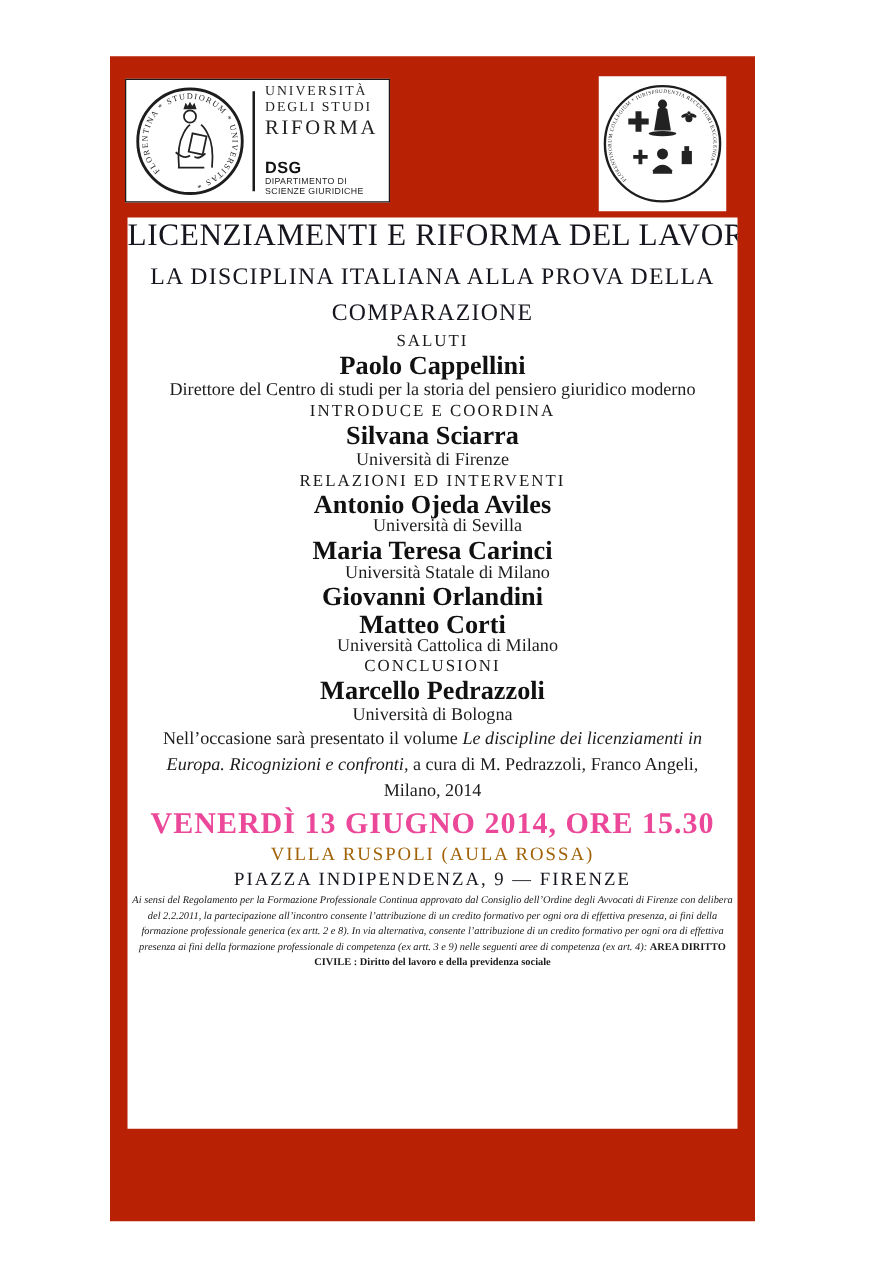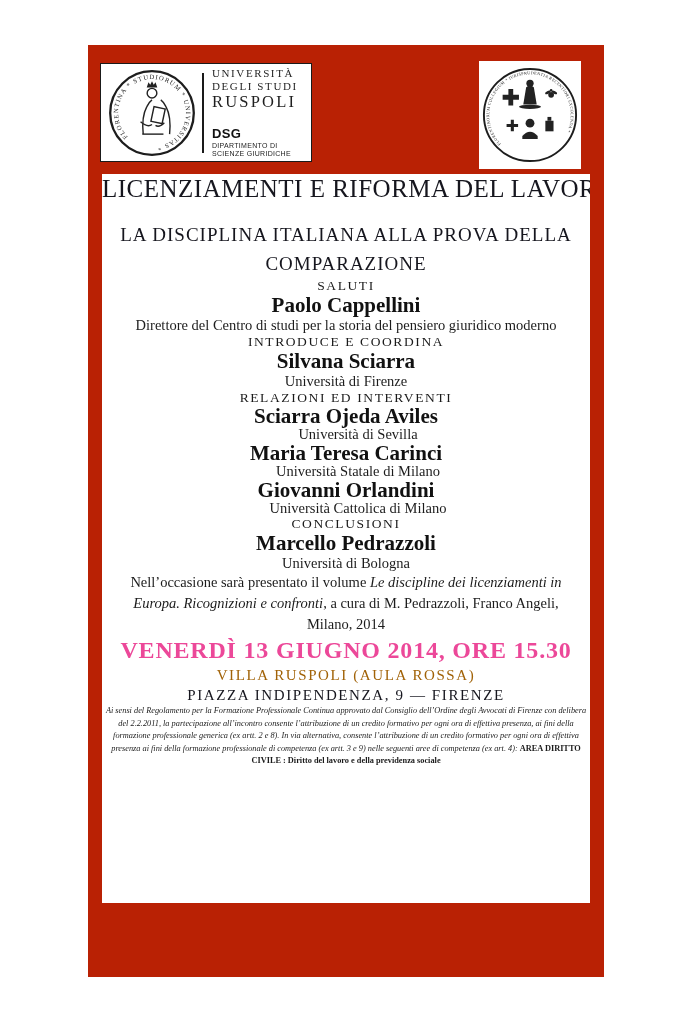--- a/index.html
+++ b/index.html
@@ -21,21 +21,21 @@
   .logo-right{position:absolute;left:391px;top:16px;width:102px;height:108px;background:#ffffff;
               display:flex;align-items:center;justify-content:center;}
 
   
   .content{position:absolute;left:14px;top:129px;width:488px;height:729px;background:#ffffff;
            text-align:center;overflow:hidden;}
   .content div,.content p{margin:0;}
   .title{margin-top:20px;height:29px;line-height:29px;font-size:25px;letter-spacing:.5px;
          white-space:nowrap;color:#16161e;}
   .subtitle{height:29px;line-height:29px;font-size:19px;letter-spacing:1px;color:#16161e;}
-  .subtitle.first{margin-top:17px;}
+  .subtitle.first{margin-top:4px;}
   .sec{height:15px;line-height:15px;font-size:13.5px;letter-spacing:1.6px;color:#1a1a1a;}
   .sec-saluti{margin-top:14px;}
   .sec-introduce{margin-top:12px;}
   .sec-relazioni{margin-top:14px;}
   .sec-conclusioni{margin-top:16px;}
   .name{height:24px;line-height:24px;font-size:21px;font-weight:bold;margin-top:7px;color:#111;}
   .affil{height:17px;line-height:17px;font-size:14.5px;margin-top:2px;}
   .speakers{margin-top:11px;}
   .speaker{margin-top:4px;}
   .speaker .name{margin-top:0;height:22px;line-height:22px;}
@@ -75,21 +75,21 @@
           <rect x="50.5" y="44" width="13" height="17" transform="rotate(12 57 52)"></rect>
           <path d="M37,60 q8,7 13,3"></path>
           <path d="M64,61 q-6,6 -10,3"></path>
           <path d="M39,74 h24"></path>
         </g>
       </svg>
       <div class="logo-divider"></div>
       <div class="unifi-text">
         <span class="uni-line">UNIVERSITÀ</span>
         <span class="uni-line">DEGLI STUDI</span>
-        <span class="uni-firenze">RUSPOLI</span>
+        <span class="uni-firenze">RIFORMA</span>
         <span class="dsg">DSG</span>
         <span class="dept">DIPARTIMENTO DI</span>
         <span class="dept">SCIENZE GIURIDICHE</span>
       </div>
     </div>
 
     <div class="logo-right">
       <svg width="96" height="96" viewBox="0 0 100 100">
         <circle cx="50" cy="50" r="48" fill="none" stroke="#1d1d1d" stroke-width="2"></circle>
         <defs>
@@ -126,31 +126,32 @@
       <div class="name">Paolo Cappellini</div>
       <div class="affil">Direttore del Centro di studi per la storia del pensiero giuridico moderno</div>
 
       <div class="sec sec-introduce">INTRODUCE E COORDINA</div>
       <div class="name">Silvana Sciarra</div>
       <div class="affil">Università di Firenze</div>
 
       <div class="sec sec-relazioni">RELAZIONI ED INTERVENTI</div>
       <div class="speakers">
         <div class="speaker">
-          <div class="name">Sciarra Ojeda Aviles</div>
+          <div class="name">Antonio Ojeda Aviles</div>
           <div class="affil">Università di Sevilla</div>
         </div>
         <div class="speaker">
           <div class="name">Maria Teresa Carinci</div>
           <div class="affil">Università Statale di Milano</div>
         </div>
         <div class="speaker">
           <div class="name">Giovanni Orlandini</div>
         </div>
         <div class="speaker">
+          <div class="name">Matteo Corti</div>
           <div class="affil">Università Cattolica di Milano</div>
         </div>
       </div>
 
       <div class="sec sec-conclusioni">CONCLUSIONI</div>
       <div class="name">Marcello Pedrazzoli</div>
       <div class="affil">Università di Bologna</div>
 
       <p class="volume-note"><span>Nell’occasione sarà presentato il volume </span><span class="it">Le discipline dei licenziamenti in Europa. Ricognizioni e confronti</span><span>, a cura di M. Pedrazzoli, Franco Angeli, Milano, 2014</span></p>
 

